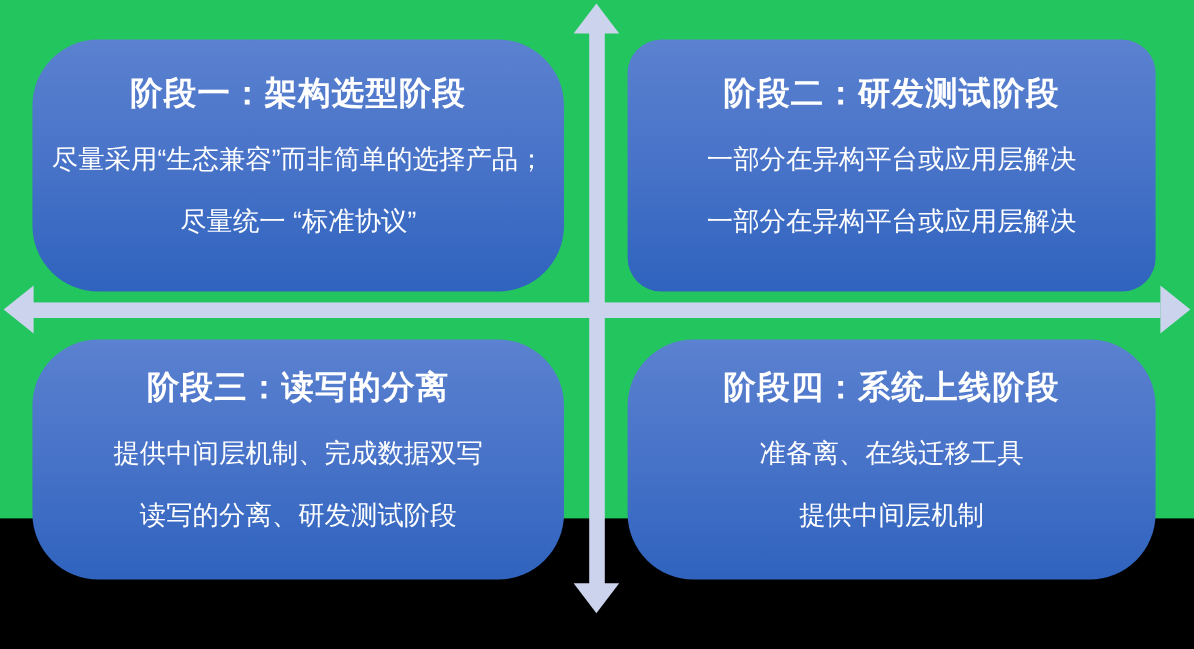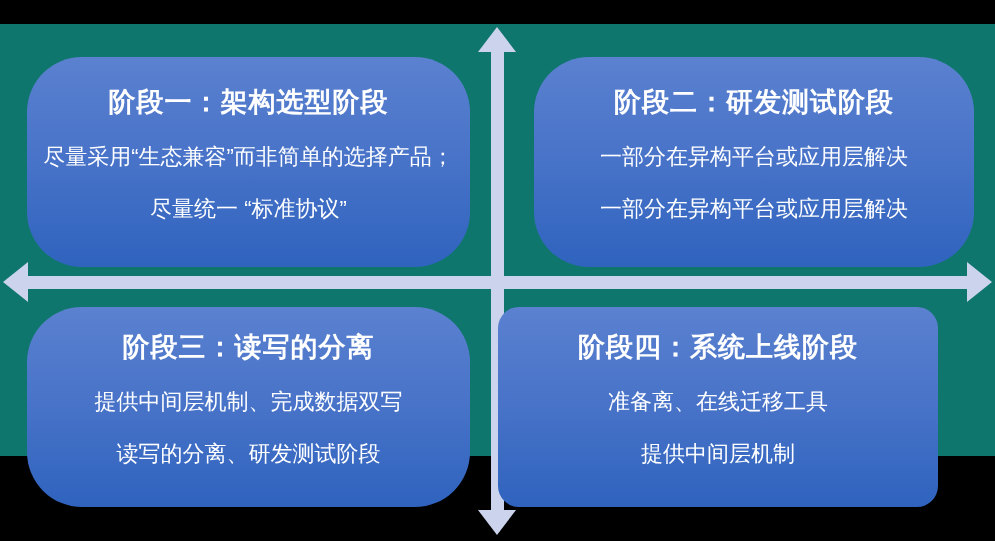--- a/index.html
+++ b/index.html
@@ -8,22 +8,21 @@
     width: 995px;
     height: 541px;
     background: #000000;
     overflow: hidden;
     font-family: "Liberation Sans", "DejaVu Sans", sans-serif;
   }
   .canvas {
     position: relative;
     width: 995px;
     height: 432px;
-    background: #0f766e;
-    margin-top: 24px;
+    background: #22c55e;
   }
   
   .qbox {
     position: absolute;
     border-radius: 55px;
     background: linear-gradient(180deg, #5b81d0 0%, #4571c7 55%, #2f63be 100%);
     color: #ffffff;
     display: flex;
     flex-direction: column;
     align-items: center;
@@ -41,23 +40,23 @@
     white-space: nowrap;
   }
   .qbox .qline {
     font-size: 22px;
     font-weight: normal;
     line-height: 30px;
     white-space: nowrap;
     text-align: right;
   }
   #box-phase1 { left: 27px;  top: 33px;  width: 443px; height: 210px; }
-  #box-phase2 { left: 534px; top: 33px;  width: 440px; height: 210px; }
+  #box-phase2 { left: 523px; top: 33px;  width: 440px; height: 210px; border-radius: 28px; }
   #box-phase3 { left: 27px;  top: 283px; width: 443px; height: 200px; }
-  #box-phase4 { left: 498px; top: 283px; width: 440px; height: 200px; border-radius: 21px; }
+  #box-phase4 { left: 523px; top: 283px; width: 440px; height: 200px; }
 
   
   .vbar {
     position: absolute;
     left: 491px; top: 24px;
     width: 13px; height: 465px;
     background: #ccd3ed;
   }
   .hbar {
     position: absolute;

